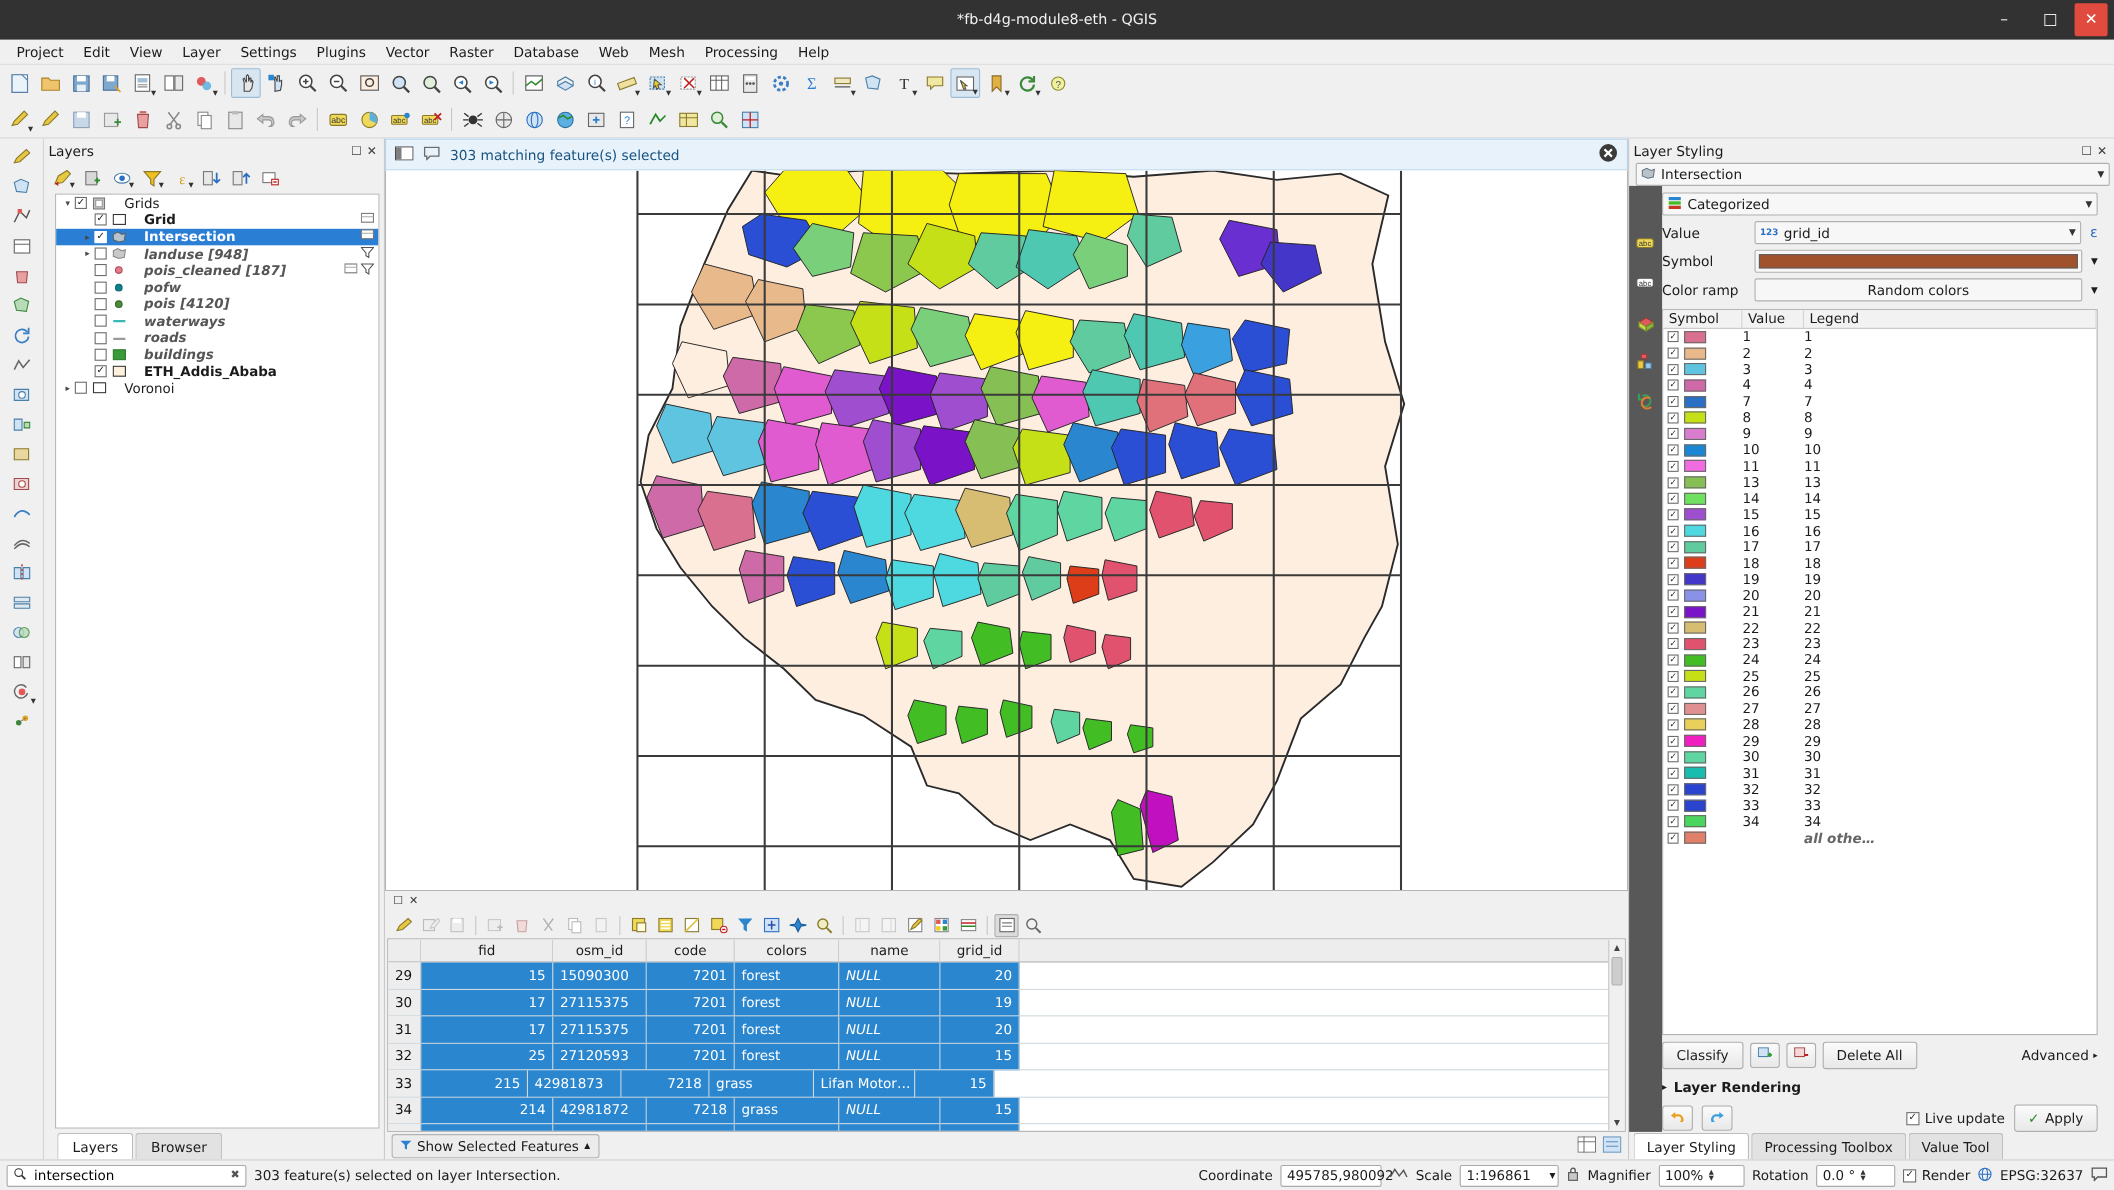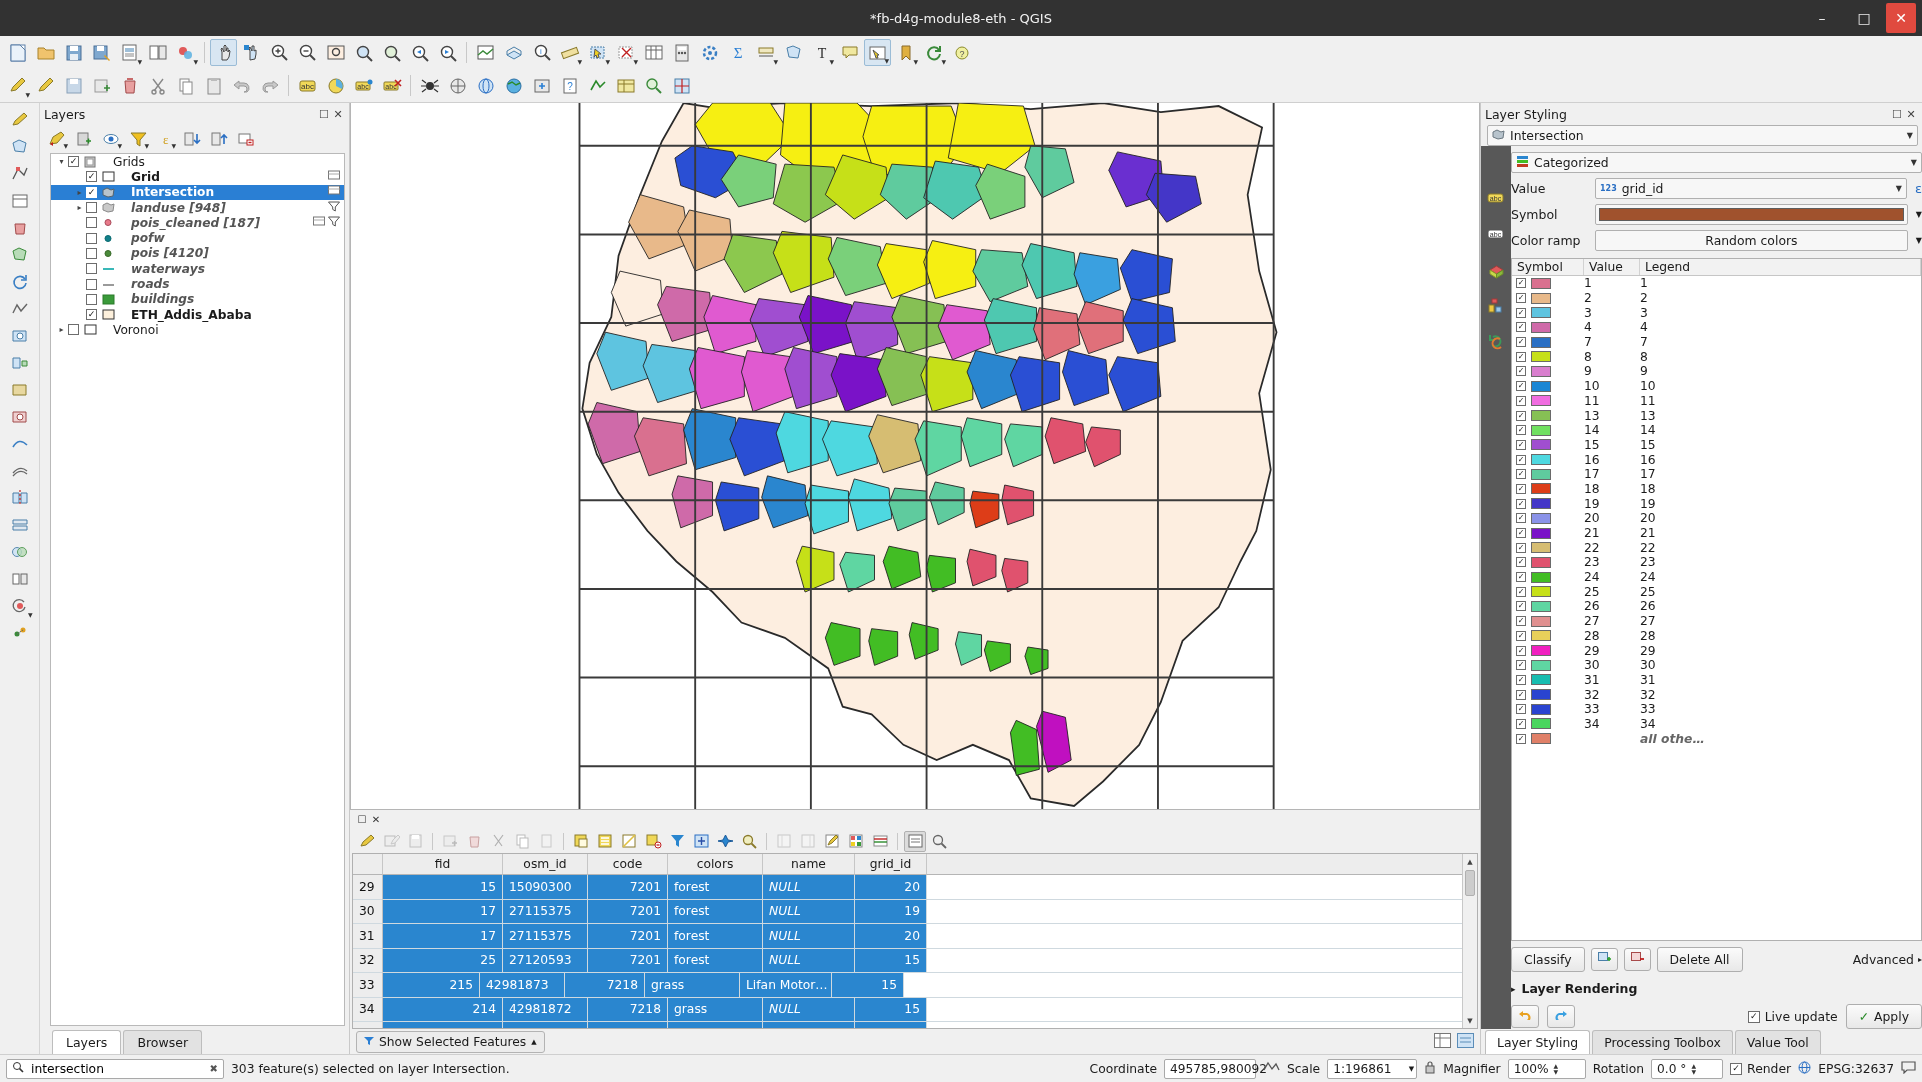--- a/index.html
+++ b/index.html
@@ -92,21 +92,21 @@
   .vsb .thumb{ position:absolute; left:2px; right:2px; top:16px; height:26px; background:#cdcdcd; border:1px solid #b0b0b0; border-radius:2px;}
   .vsb .ar{ position:absolute; left:0; right:0; height:15px; display:flex;align-items:center;justify-content:center;font-size:7px;color:#444;}
   .attrfoot{height:25px;display:flex;align-items:center;padding:0 6px;gap:6px;}
   .ssfbtn{display:flex;align-items:center;gap:5px;border:1px solid #b3b3b3;background:#ececec;border-radius:3px;padding:3px 7px;font-size:12.3px;}
 
   
   .stylepanel { width:442px; background:#f0f0f0; display:flex; flex-direction:column; border-left:1px solid #c9c9c9;}
   .spbody{flex:1;display:flex;min-height:0;}
   .spicons{width:30px;background:#585858;display:flex;flex-direction:column;align-items:center;padding-top:42px;gap:16px;}
   .spicon{width:22px;height:20px;display:flex;align-items:center;justify-content:center;}
-  .spmain{flex:1;display:flex;flex-direction:column;min-width:0;padding-right:0;}
+  .spmain{flex:1;display:flex;flex-direction:column;min-width:0;padding-right:15px;}
   .combo{height:21px;border:1px solid #b0b0b0;background:#f7f7f7;display:flex;align-items:center;padding:0 4px;gap:5px;font-size:12.4px;border-radius:2px;position:relative;}
   .combo .arrow{margin-left:auto;font-size:8px;color:#333;}
   .fldrow{display:flex;align-items:center;gap:8px;margin:5px 0 0;}
   .fldrow .k{width:76px;font-size:12.5px;}
   .symlist{flex:1;background:#fff;border:1px solid #b0b0b0;margin-top:7px;overflow:hidden;display:flex;flex-direction:column;min-height:0;}
   .slh{display:flex;height:17px;background:#f2f2f2;border-bottom:1px solid #c6c6c6;font-size:12.3px;align-items:center;flex:none;}
   .slh div{border-right:1px solid #d2d2d2;padding-left:5px;height:100%;display:flex;align-items:center;}
   .slr{display:flex;height:14.7px;align-items:center;font-size:12.3px;flex:none;}
   .slr .c1{width:72px;display:flex;align-items:center;gap:5px;padding-left:4px;}
   .swatch{width:20px;height:11px;border:1px solid #6a6a6a;}
@@ -144,20 +144,35 @@
 
   <div class="titlebar">
     <span>*fb-d4g-module8-eth - QGIS</span>
     <div class="wintools">
       <div class="wbtn">–</div>
       <div class="wbtn">□</div>
       <div class="wbtn close">✕</div>
     </div>
   </div>
 
+  <div class="menubar" id="menubar">
+      <div class="mi">Project</div>
+      <div class="mi">Edit</div>
+      <div class="mi">View</div>
+      <div class="mi">Layer</div>
+      <div class="mi">Settings</div>
+      <div class="mi">Plugins</div>
+      <div class="mi">Vector</div>
+      <div class="mi">Raster</div>
+      <div class="mi">Database</div>
+      <div class="mi">Web</div>
+      <div class="mi">Mesh</div>
+      <div class="mi">Processing</div>
+      <div class="mi">Help</div>
+    </div>
 
   <div class="toolbars">
     <div class="tbrow" id="tbrow1">
         <div class="tool">
           <svg width="20" height="20" viewBox="0 0 20 20">
             <rect x="3" y="2" width="14" height="16" fill="#fff" stroke="#5b7fa8"></rect>
             <path d="M3 2h9l5 5v11H3z" fill="#eaf2fa" stroke="#5b7fa8"></path>
           </svg>
         </div>
         <div class="tool">
@@ -875,20 +890,41 @@
             <span class="rowicons"></span>
           </div>
         </div>
       <div class="tabsbtm" id="lefttabs">
           <div class="ptab act">Layers</div>
           <div class="ptab">Browser</div>
         </div>
     </div>
 
     <div class="center">
+      <div class="msgbar">
+        <span>
+          <svg width="17" height="13" viewBox="0 0 17 13">
+              <rect x="0.5" y="0.5" width="16" height="12" fill="#fff" stroke="#4a4a4a"></rect>
+              <rect x="1" y="1" width="5" height="11" fill="#7f7f7f"></rect>
+            </svg>
+        </span>
+        <span>
+          <svg width="15" height="13" viewBox="0 0 15 13">
+              <path d="M1 1h13v8H6l-3 3V9H1z" fill="none" stroke="#6b6b6b" stroke-width="1.2"></path>
+            </svg>
+        </span>
+        <span>303 matching feature(s) selected</span>
+        <span class="grow"></span>
+        <span>
+          <svg width="18" height="18" viewBox="0 0 18 18">
+              <circle cx="9" cy="9" r="8" fill="#3a3a3a"></circle>
+              <path d="M5.6 5.6l6.8 6.8M12.4 5.6l-6.8 6.8" stroke="#fff" stroke-width="2"></path>
+            </svg>
+        </span>
+      </div>
 
       <div class="mapcanvas">
         <svg viewBox="0 0 780 462" preserveAspectRatio="none" width="100%" height="100%">
           <rect x="0" y="0" width="780" height="462" fill="#ffffff"></rect>
 
           <path d="M230 0 L250 3 L300 0 L360 2 L420 0 L470 4 L520 0 L560 6 L600 2 L630 16 L620 60 L628 110 L640 150 L628 190 L636 240 L626 280 L615 300 L600 330 L575 352 L560 392 L545 420 L520 444 L500 460 L470 455 L455 430 L430 420 L405 430 L382 420 L360 400 L340 395 L330 370 L300 350 L270 340 L250 320 L225 300 L205 280 L185 255 L170 230 L160 200 L165 170 L180 140 L185 100 L200 60 L215 25 Z" fill="#fdeee0" stroke="#2a2a2a" stroke-width="1.2"></path>
 
           <g>
             <path d="M250 0 l40 0 l15 22 l-20 18 l-35 -6 l-12 -20 z" fill="#f6ef12" stroke="#222" stroke-width="0.6"></path>
             <path d="M300 0 l50 0 l20 20 l-5 28 l-40 6 l-28 -20 z" fill="#f6ef12" stroke="#222" stroke-width="0.6"></path>

